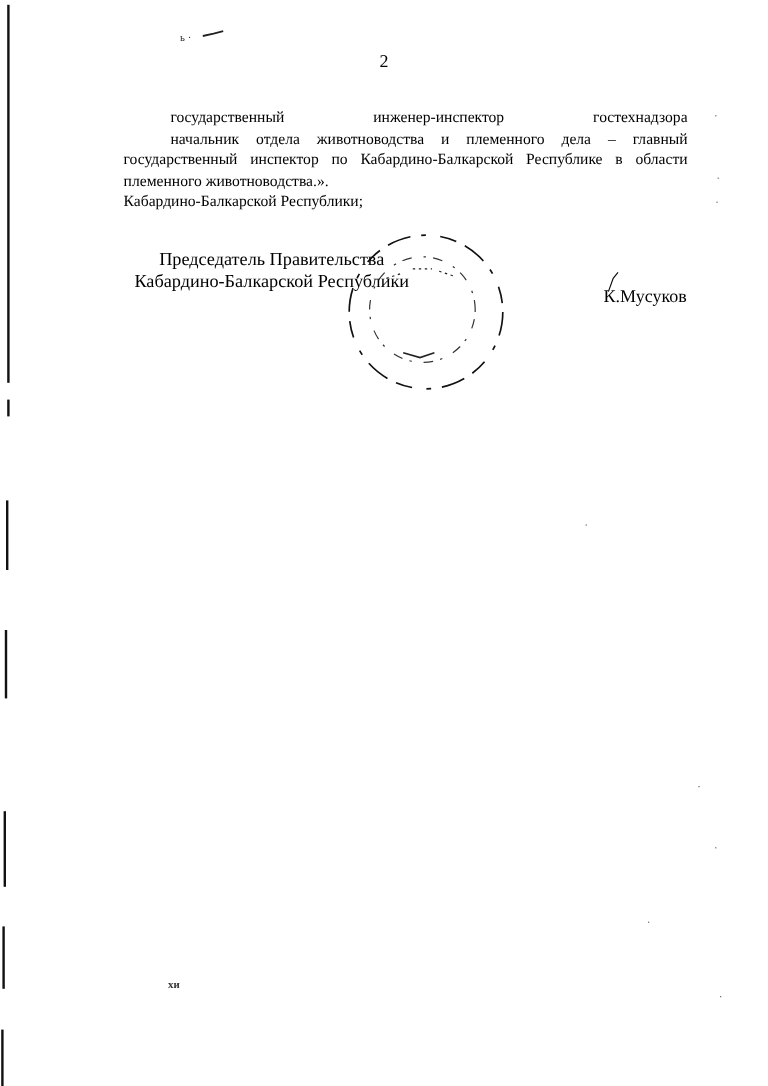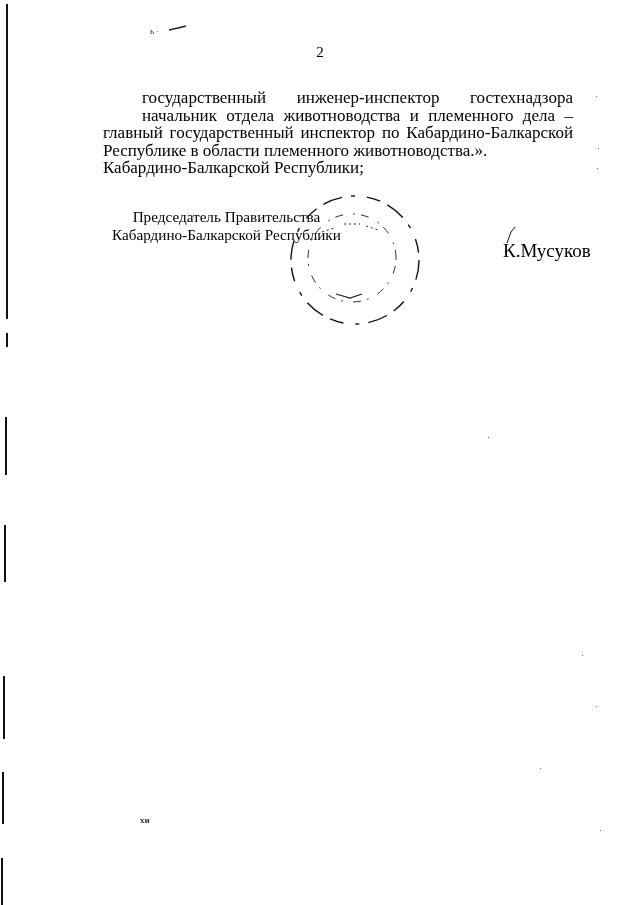--- a/index.html
+++ b/index.html
@@ -36,21 +36,21 @@
       position: absolute;
       left: 0; width: 640px;
       top: 44px;
       text-align: center;
       font-size: 15px;
     }
     .body-text {
       position: absolute;
       left: 103px;
       width: 470px;
-      font-size: 17px;
+      font-size: 13px;
       line-height: 17.5px;
     }
     .para {
       margin: 0;
       text-align: justify;
       text-align-last: auto;
     }
     .para.indent { text-indent: 39px; }
     .justify-line {
       display: flex;
@@ -62,21 +62,21 @@
       left: 112px;
       top: 208px;
       font-size: 15.2px;
       line-height: 18px;
       text-align: center;
     }
     .sig-name {
       position: absolute;
       left: 503px;
       top: 240px;
-      font-size: 19px;
+      font-size: 15px;
     }
     .stamp {
       position: absolute;
       left: 270px;
       top: 188px;
       width: 160px;
       height: 150px;
     }
     .speck {
       position: absolute;

